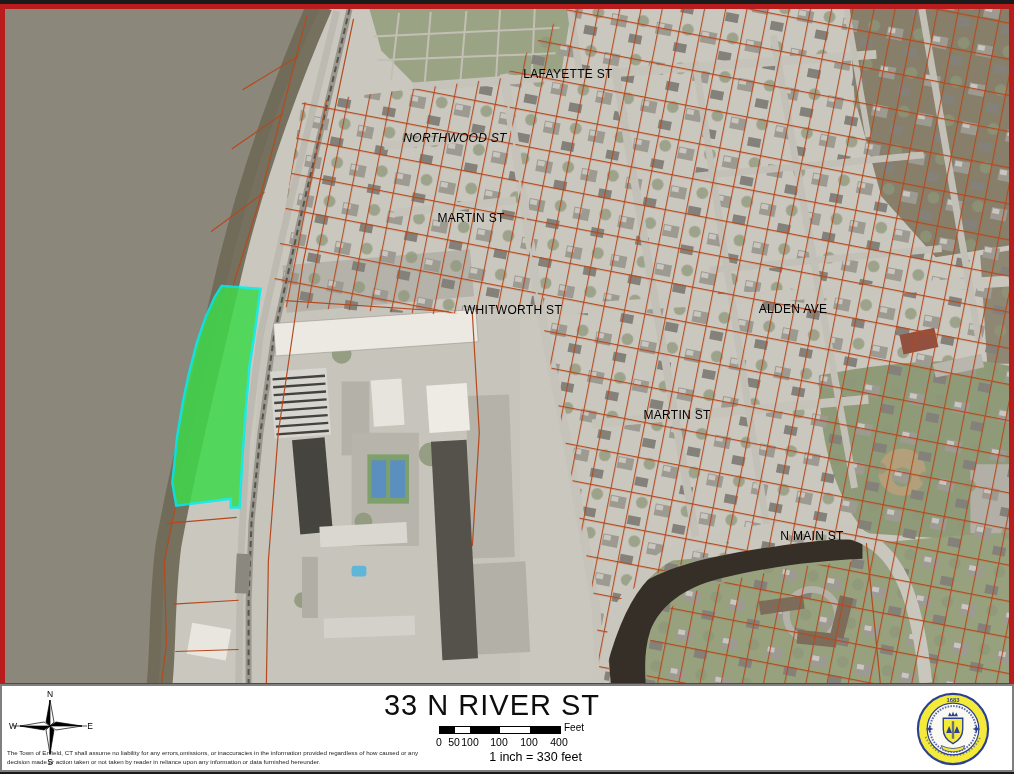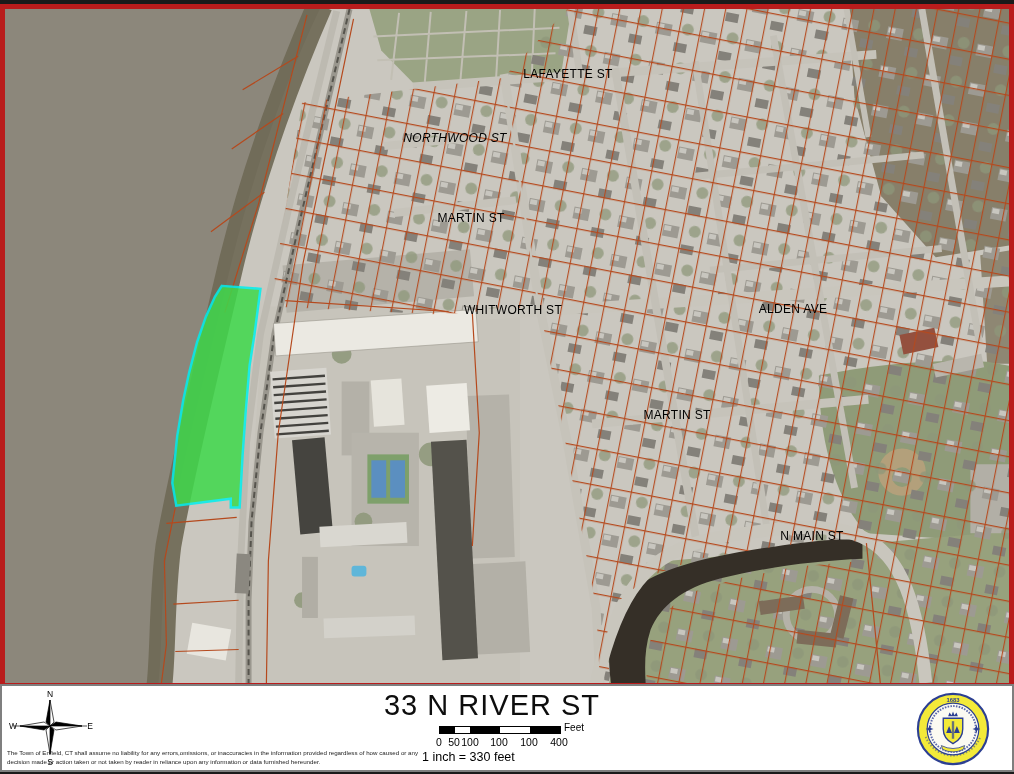--- a/index.html
+++ b/index.html
@@ -13,21 +13,21 @@
   .footer{position:absolute;left:0;top:684px;width:1014px;height:88px;box-sizing:border-box;
        background:#ffffff;border:2px solid #7f7f7f;}
   .map-title{position:absolute;left:340px;top:3px;width:300px;text-align:center;
        font-size:29px;color:#0d0d0d;letter-spacing:1px;white-space:nowrap;}
   .scalebar{position:absolute;left:437px;top:40px;width:120px;height:6px;border:1px solid #000;
        display:flex;}
   .scalebar .seg{height:100%;}
   .sb-feet{position:absolute;left:562px;top:36px;font-size:10px;color:#000;text-align:center;}
   .sb-ticks{position:absolute;left:437px;top:50px;width:120px;height:12px;font-size:10.5px;color:#000;}
   .sb-ticks span{position:absolute;transform:translateX(-50%);}
-  .scale-ratio{position:absolute;left:420px;top:64px;width:160px;text-align:left;
+  .scale-ratio{position:absolute;left:420px;top:64px;width:160px;text-align:right;
        font-size:12.5px;color:#000;}
   .disclaimer{position:absolute;left:5px;bottom:3px;width:560px;font-size:6.2px;line-height:1.45;
        color:#222;}
   .compass{position:absolute;left:6px;top:2px;}
   .seal{position:absolute;left:912px;top:4px;}
 </style>
 </head>
 <body>
 
 <div class="page">

